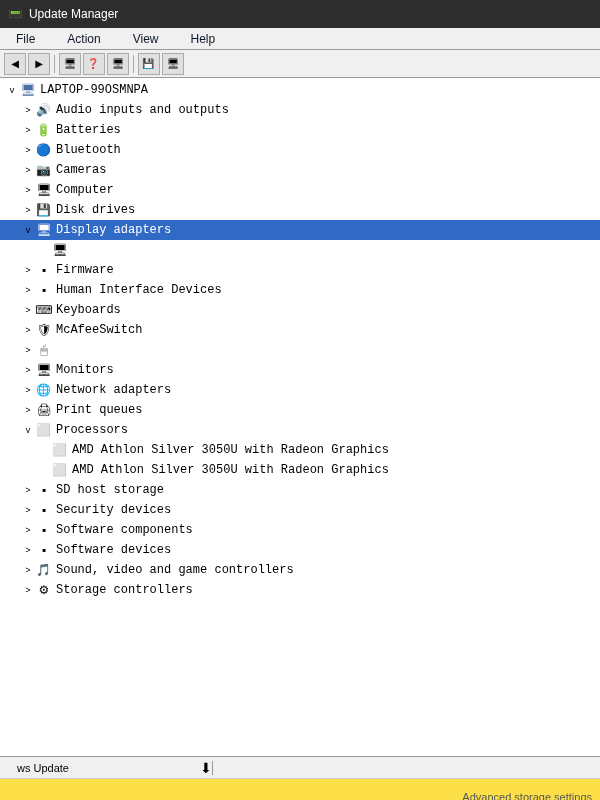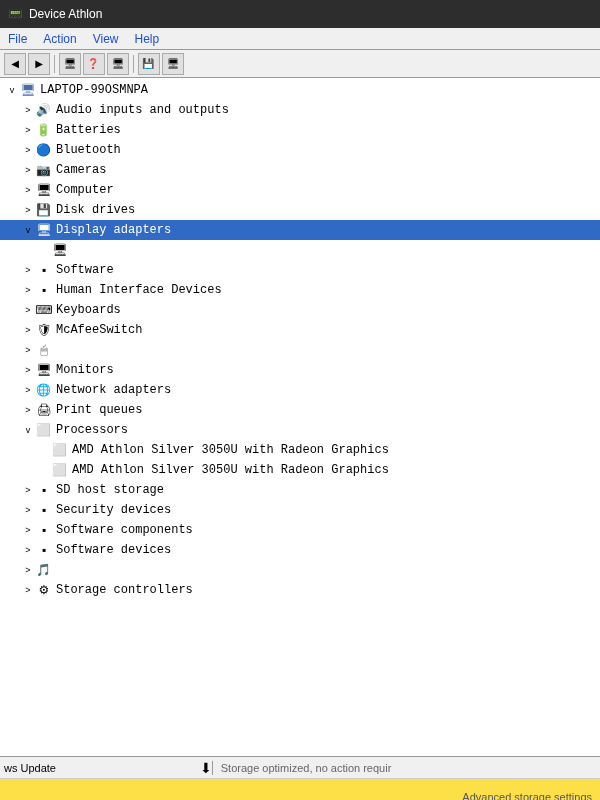--- a/index.html
+++ b/index.html
@@ -27,23 +27,23 @@
     
     .menu-bar {
       background: #f0f0f0;
       display: flex;
       align-items: center;
       gap: 0;
       height: 22px;
       border-bottom: 1px solid #999;
     }
     .menu-item {
-      padding: 2px 8px;
+      padding: 2px 16px;
       font-size: 12px;
-      color: #1d4ed8;
+      color: #0f172a;
       cursor: pointer;
     }
 
     
     .toolbar {
       background: #f0f0f0;
       display: flex;
       align-items: center;
       padding: 2px 4px;
       gap: 2px;
@@ -139,21 +139,21 @@
     .status-bar {
       background: #f0f0f0;
       height: 22px;
       display: flex;
       align-items: center;
       border-top: 1px solid #999;
       font-size: 11px;
       color: #000;
     }
     .status-left {
-      padding: 0 4px;
+      padding: 0 17px;
       min-width: 200px;
     }
     .status-divider {
       width: 1px;
       height: 14px;
       background: #999;
     }
     .status-right {
       padding: 0 8px;
       flex: 1;
@@ -178,21 +178,21 @@
     }
 
     
     .icon-computer { color: #4a6fa5; }
   </style>
 </head>
 <body>
 
 <div class="title-bar">
   <span>📟</span>
-  <span>Device Athlon</span>
+  <span>Update Manager</span>
 </div>
 
 <div class="menu-bar">
   <div class="menu-item">File</div>
   <div class="menu-item">Action</div>
   <div class="menu-item">View</div>
   <div class="menu-item">Help</div>
 </div>
 
 <div class="toolbar">
@@ -252,21 +252,21 @@
           <span class="item-icon">🖥</span>
           <span class="item-label">Display adapters</span>
         </div>
         <div class="tree-item indent-2">
           <span class="expand-icon"></span>
           <span class="item-icon">🖥</span>
         </div>
         <div class="tree-item indent-1">
           <span class="expand-icon">&gt;</span>
           <span class="item-icon">▪</span>
-          <span class="item-label">Software</span>
+          <span class="item-label">Firmware</span>
         </div>
         <div class="tree-item indent-1">
           <span class="expand-icon">&gt;</span>
           <span class="item-icon">▪</span>
           <span class="item-label">Human Interface Devices</span>
         </div>
         <div class="tree-item indent-1">
           <span class="expand-icon">&gt;</span>
           <span class="item-icon">⌨</span>
           <span class="item-label">Keyboards</span>
@@ -326,33 +326,33 @@
           <span class="item-label">Software components</span>
         </div>
         <div class="tree-item indent-1">
           <span class="expand-icon">&gt;</span>
           <span class="item-icon">▪</span>
           <span class="item-label">Software devices</span>
         </div>
         <div class="tree-item indent-1">
           <span class="expand-icon">&gt;</span>
           <span class="item-icon">🎵</span>
+          <span class="item-label">Sound, video and game controllers</span>
         </div>
         <div class="tree-item indent-1">
           <span class="expand-icon">&gt;</span>
           <span class="item-icon">⚙</span>
           <span class="item-label">Storage controllers</span>
         </div>
       </div>
 
   </div>
 </div>
 
 <div class="status-bar">
   <div class="status-left">ws Update</div>
   <span style="font-size:14px;">⬇</span>
   <div class="status-divider"></div>
-  <div class="status-right">Storage optimized, no action requir</div>
 </div>
 
 <div class="status-bar2">
   <div class="status-bar2-content">Advanced storage settings</div>
 </div>
 
 </body></html>

